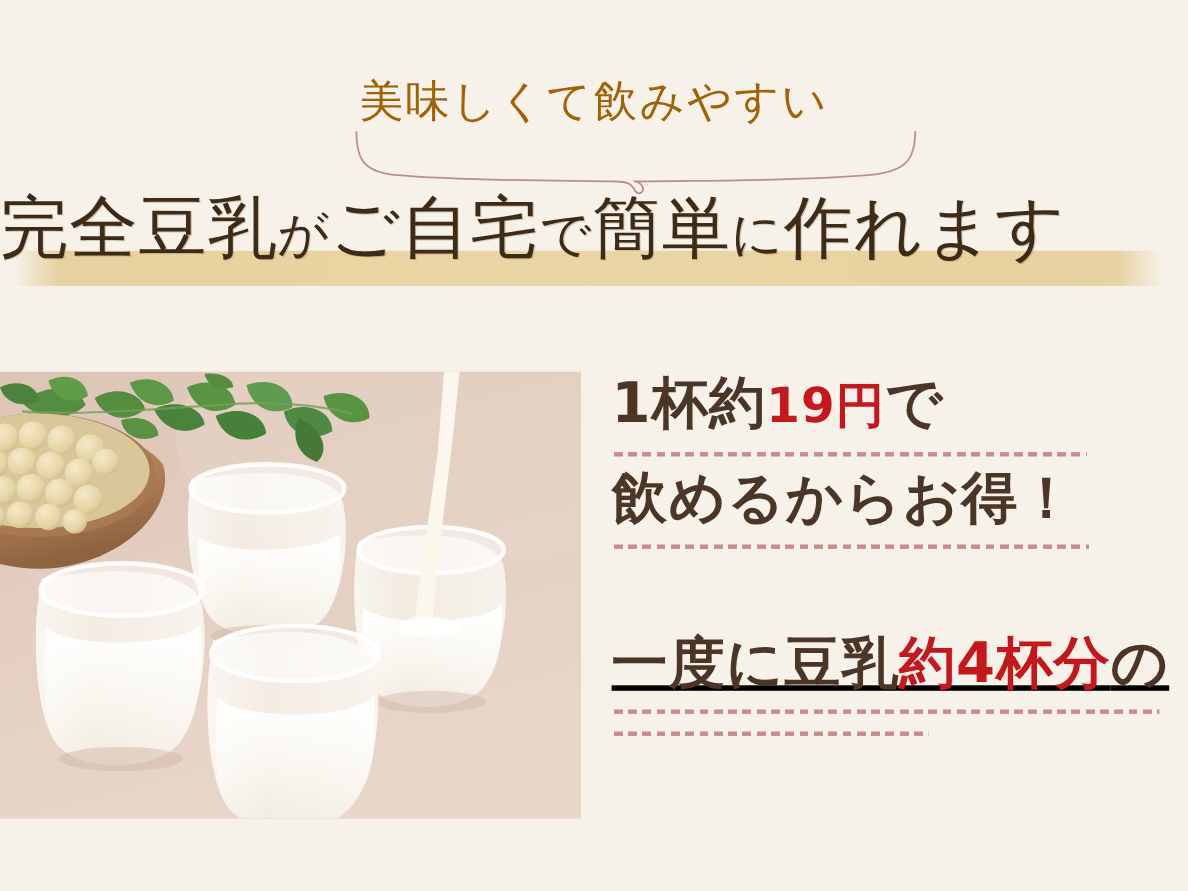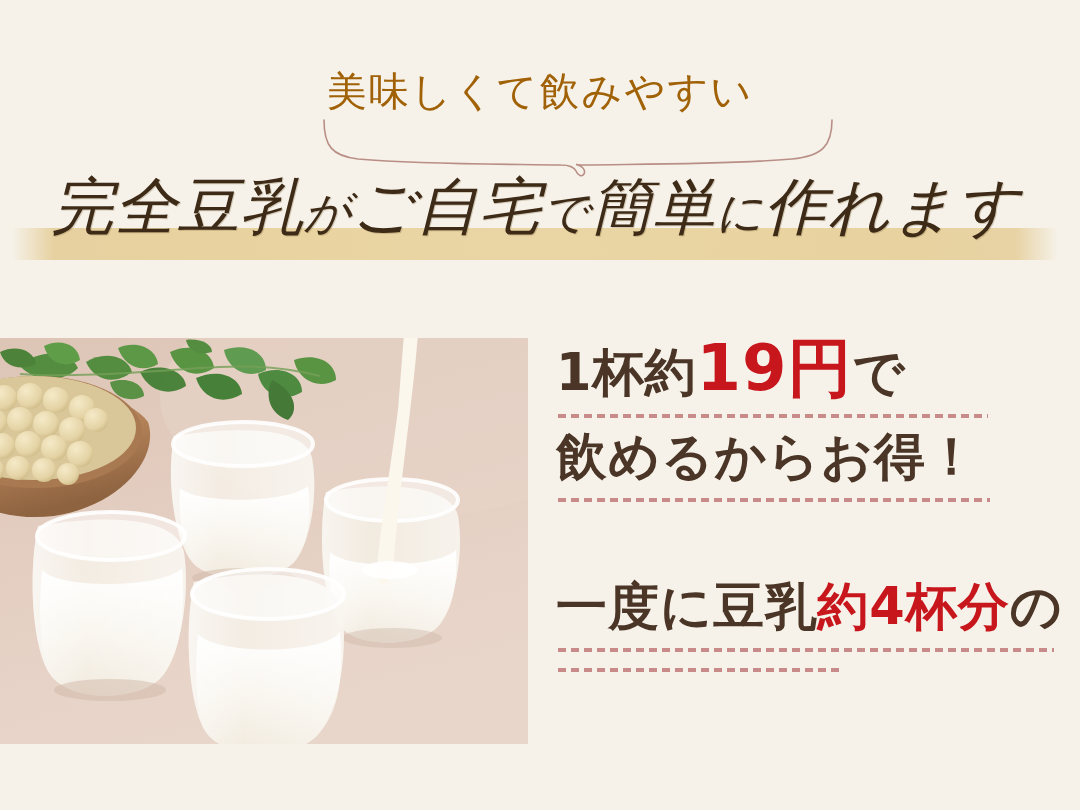--- a/index.html
+++ b/index.html
@@ -66,30 +66,29 @@
       rgba(228,203,148,0.8) 96%,
       rgba(226,200,142,0) 100%);
     border-radius: 2px;
   }
 
   .headline {
     position: absolute;
     top: 176px;
     left: 0;
     width: 1072px;
-    text-align: center;
+    text-align: left;
     font-size: 62px;
     line-height: 1;
     color: #3d2a17;
     font-family: "DejaVu Serif", "Liberation Serif", serif;
     font-weight: 400;
     letter-spacing: 1px;
     white-space: nowrap;
     text-shadow: 1px 1px 0 rgba(120,92,50,0.28);
-    font-style: italic;
   }
   .headline .small {
     font-size: 46px;
   }
 
   
   .photo {
     position: absolute;
     left: 0;
     top: 338px;
@@ -102,40 +101,40 @@
 
   
   .copy {
     position: absolute;
     left: 556px;
     top: 336px;
     width: 512px;
   }
 
   .copy-block { position: relative; }
-  .copy-block + .copy-block { margin-top: 86px; }
+  .copy-block + .copy-block { margin-top: 86px; text-decoration: underline; }
 
   .copy-line {
     position: relative;
     font-size: 51px;
     line-height: 64px;
     color: #4a3526;
     font-family: "DejaVu Sans", "Liberation Sans", sans-serif;
     font-weight: 700;
     white-space: nowrap;
     letter-spacing: 1px;
   }
   .copy-line + .copy-line { margin-top: 20px; }
 
   .copy-line .hl {
     color: #c8161d;
     font-weight: 700;
   }
   .copy-line .num {
-    font-size: 64px;
+    font-size: 44px;
     margin-top: 32px;
   }
 
   .dash-rule {
     position: absolute;
     left: 2px;
     bottom: -13px;
     height: 4px;
     background-image: repeating-linear-gradient(
       to right,

